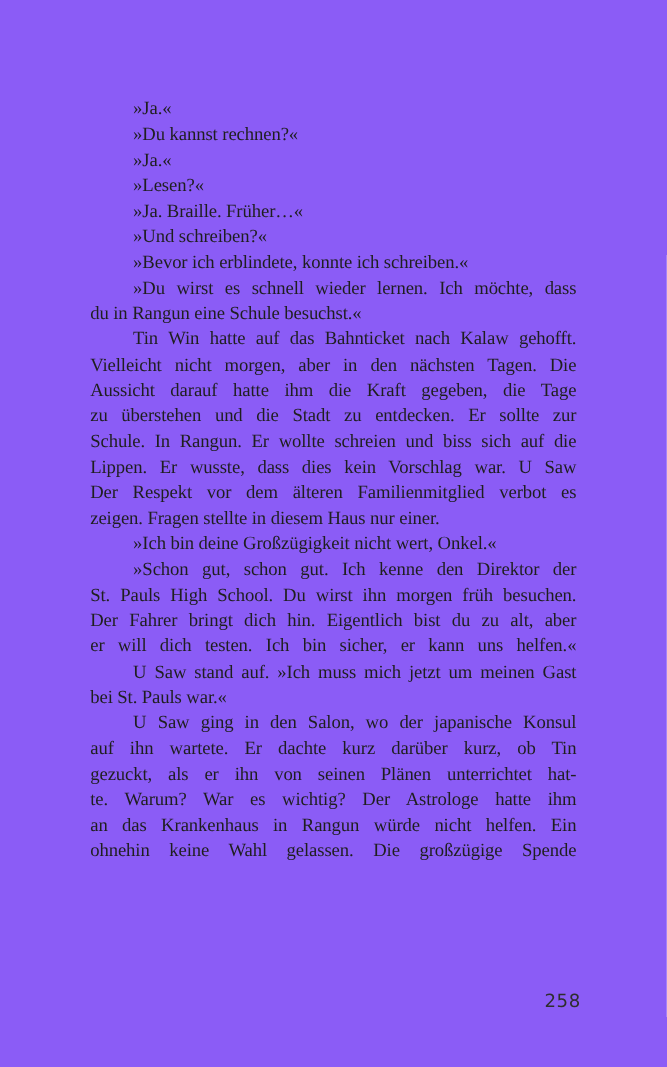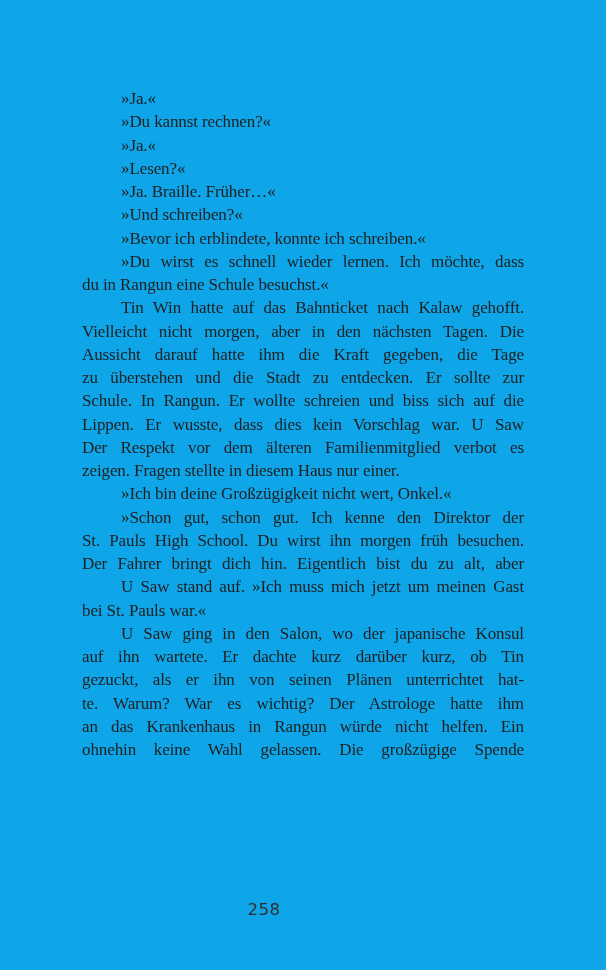--- a/index.html
+++ b/index.html
@@ -35,30 +35,30 @@
     text-align-last: justify;
   }
   .line.indent {
     text-indent: 39px;
   }
   .page-number {
     position: absolute;
     top: 900px;
     left: 0;
     width: 528px;
-    text-align: center;
+    text-align: right;
     font-family: "DejaVu Sans", "Liberation Sans", sans-serif;
     font-size: 16.5px;
     letter-spacing: 0.5px;
   }
 </style>
 </head>
 <body>
 
-<div class="page" style="background: #0ea5e9; color: rgb(31, 31, 31);">
+<div class="page" style="background: #8b5cf6; color: rgb(31, 31, 31);">
   <div class="text-block">
       <div class="line indent">»Ja.«</div>
       <div class="line indent">»Du kannst rechnen?«</div>
       <div class="line indent">»Ja.«</div>
       <div class="line indent">»Lesen?«</div>
       <div class="line indent">»Ja. Braille. Früher…«</div>
       <div class="line indent">»Und schreiben?«</div>
       <div class="line indent">»Bevor ich erblindete, konnte ich schreiben.«</div>
       <div class="line indent just">»Du wirst es schnell wieder lernen. Ich möchte, dass</div>
       <div class="line">du in Rangun eine Schule besuchst.«</div>
@@ -67,20 +67,21 @@
       <div class="line just">Aussicht darauf hatte ihm die Kraft gegeben, die Tage</div>
       <div class="line just">zu überstehen und die Stadt zu entdecken. Er sollte zur</div>
       <div class="line just">Schule. In Rangun. Er wollte schreien und biss sich auf die</div>
       <div class="line just">Lippen. Er wusste, dass dies kein Vorschlag war. U Saw</div>
       <div class="line just">Der Respekt vor dem älteren Familienmitglied verbot es</div>
       <div class="line">zeigen. Fragen stellte in diesem Haus nur einer.</div>
       <div class="line indent">»Ich bin deine Großzügigkeit nicht wert, Onkel.«</div>
       <div class="line indent just">»Schon gut, schon gut. Ich kenne den Direktor der</div>
       <div class="line just">St. Pauls High School. Du wirst ihn morgen früh besuchen.</div>
       <div class="line just">Der Fahrer bringt dich hin. Eigentlich bist du zu alt, aber</div>
+      <div class="line just">er will dich testen. Ich bin sicher, er kann uns helfen.«</div>
       <div class="line indent just">U Saw stand auf. »Ich muss mich jetzt um meinen Gast</div>
       <div class="line">bei St. Pauls war.«</div>
       <div class="line indent just">U Saw ging in den Salon, wo der japanische Konsul</div>
       <div class="line just">auf ihn wartete. Er dachte kurz darüber kurz, ob Tin</div>
       <div class="line just">gezuckt, als er ihn von seinen Plänen unterrichtet hat-</div>
       <div class="line just">te. Warum? War es wichtig? Der Astrologe hatte ihm</div>
       <div class="line just">an das Krankenhaus in Rangun würde nicht helfen. Ein</div>
       <div class="line just">ohnehin keine Wahl gelassen. Die großzügige Spende</div>
     </div>
   <div class="page-number" style="color: rgb(46, 46, 46);">258</div>

